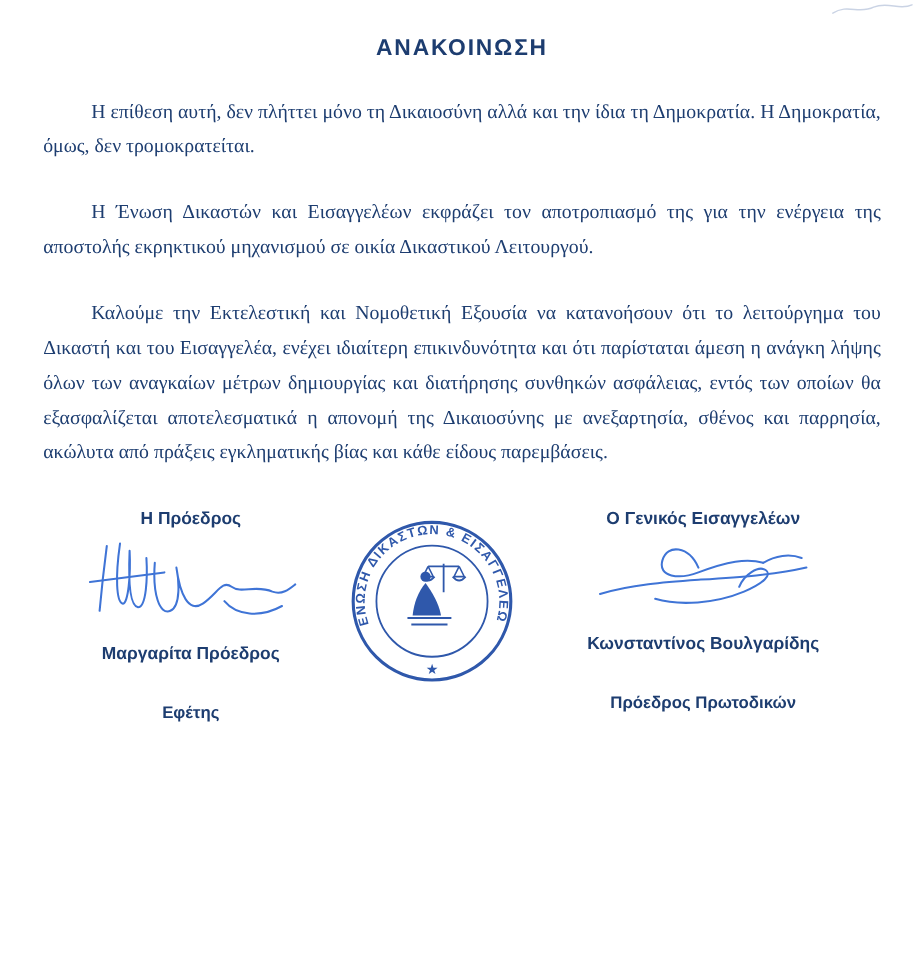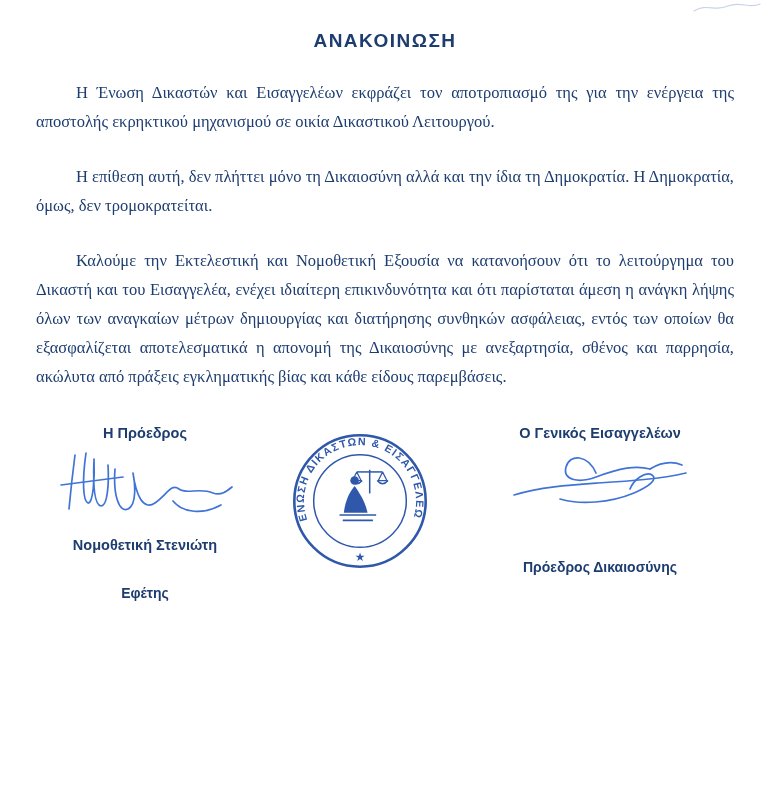--- a/index.html
+++ b/index.html
@@ -27,21 +27,21 @@
     margin: 0 0 26px 0;
     text-align: justify;
     text-indent: 40px;
     font-size: 16.5px;
     line-height: 29px;
   }
   .sig-row {
     display: flex;
     justify-content: space-between;
     align-items: flex-start;
-    padding: 0 20px;
+    padding: 0 34px;
     margin-top: 34px;
   }
   .sig-col {
     text-align: center;
     font-family: "Liberation Sans", sans-serif;
     font-weight: bold;
     color: var(--text-color, #1d3d70);
   }
   .sig-col.left  { width: 250px; }
   .sig-col.right { width: 300px; }
@@ -75,37 +75,37 @@
 
 <div class="page">
 
   <svg class="corner-artifact" width="70" height="14" viewBox="0 0 70 14">
     <path class="artifact-path" d="M2,11 C14,3 24,12 36,6 C48,1 58,9 68,4"></path>
   </svg>
 
   <h1 class="doc-title">ΑΝΑΚΟΙΝΩΣΗ</h1>
 
   <div class="body-text">
+    <p class="para">Η επίθεση αυτή, δεν πλήττει μόνο τη Δικαιοσύνη αλλά και την ίδια τη Δημοκρατία. Η Δημοκρατία, όμως, δεν τρομοκρατείται.</p>
     <p class="para">Η Ένωση Δικαστών και Εισαγγελέων εκφράζει τον αποτροπιασμό της για την ενέργεια της αποστολής εκρηκτικού μηχανισμού σε οικία Δικαστικού Λειτουργού.</p>
-    <p class="para">Η επίθεση αυτή, δεν πλήττει μόνο τη Δικαιοσύνη αλλά και την ίδια τη Δημοκρατία. Η Δημοκρατία, όμως, δεν τρομοκρατείται.</p>
     <p class="para">Καλούμε την Εκτελεστική και Νομοθετική Εξουσία να κατανοήσουν ότι το λειτούργημα του Δικαστή και του Εισαγγελέα, ενέχει ιδιαίτερη επικινδυνότητα και ότι παρίσταται άμεση η ανάγκη λήψης όλων των αναγκαίων μέτρων δημιουργίας και διατήρησης συνθηκών ασφάλειας, εντός των οποίων θα εξασφαλίζεται αποτελεσματικά η απονομή της Δικαιοσύνης με ανεξαρτησία, σθένος και παρρησία, ακώλυτα από πράξεις εγκληματικής βίας και κάθε είδους παρεμβάσεις.</p>
   </div>
 
   <div class="sig-row">
 
     <div class="sig-col left">
       <div class="sig-role">Η Πρόεδρος</div>
       <svg class="autograph" width="185" height="92" viewBox="0 0 185 92">
         <path class="signature-path" d="M8,42 L70,34"></path>
         <path class="signature-path" d="M22,12 C19,35 17,55 16,66"></path>
         <path class="signature-path" d="M33,10 C29,38 30,58 35,60 C40,61 42,35 41,16 C40,40 41,62 48,63 C55,63 56,38 55,22"></path>
         <path class="signature-path" d="M62,26 C60,52 66,70 75,66 C84,62 82,40 80,30 C83,52 90,68 102,60 C114,52 118,40 126,46 C134,52 146,44 160,50 C168,53 174,48 179,44"></path>
         <path class="signature-path" d="M120,58 C130,70 150,72 168,62"></path>
       </svg>
-      <div class="sig-name">Νομοθετική Στενιώτη</div>
+      <div class="sig-name">Μαργαρίτα Πρόεδρος</div>
       <div class="sig-title">Εφέτης</div>
     </div>
 
     <div class="seal-wrap">
       <svg width="140" height="140" viewBox="0 0 130 130">
         <circle class="seal-stroke" cx="65" cy="65" r="61" stroke-width="2.4"></circle>
         <circle class="seal-stroke" cx="65" cy="65" r="43" stroke-width="1.4"></circle>
         <defs>
           <path id="seal-arc" d="M 16.1 82.8 A 52 52 0 1 1 113.9 82.8"></path>
         </defs>
@@ -127,17 +127,18 @@
     </div>
 
     <div class="sig-col right">
       <div class="sig-role">Ο Γενικός Εισαγγελέων</div>
       <svg class="autograph" width="200" height="84" viewBox="0 0 200 84">
         <path class="signature-path" d="M96,30 C88,12 70,10 66,24 C62,38 80,40 96,34 C120,25 136,22 150,26"></path>
         <path class="signature-path" d="M14,52 C40,44 70,42 98,40 C130,38 160,36 186,30"></path>
         <path class="signature-path" d="M60,56 C80,62 110,60 134,50 C150,43 158,36 152,32 C146,28 134,36 130,46"></path>
         <path class="signature-path" d="M150,26 C160,20 172,18 182,22"></path>
       </svg>
-      <div class="sig-title">Πρόεδρος Δικαιοσύνης</div>
+      <div class="sig-name">Κωνσταντίνος Βουλγαρίδης</div>
+      <div class="sig-title">Πρόεδρος Πρωτοδικών</div>
     </div>
 
   </div>
 </div>
 
 </body></html>

